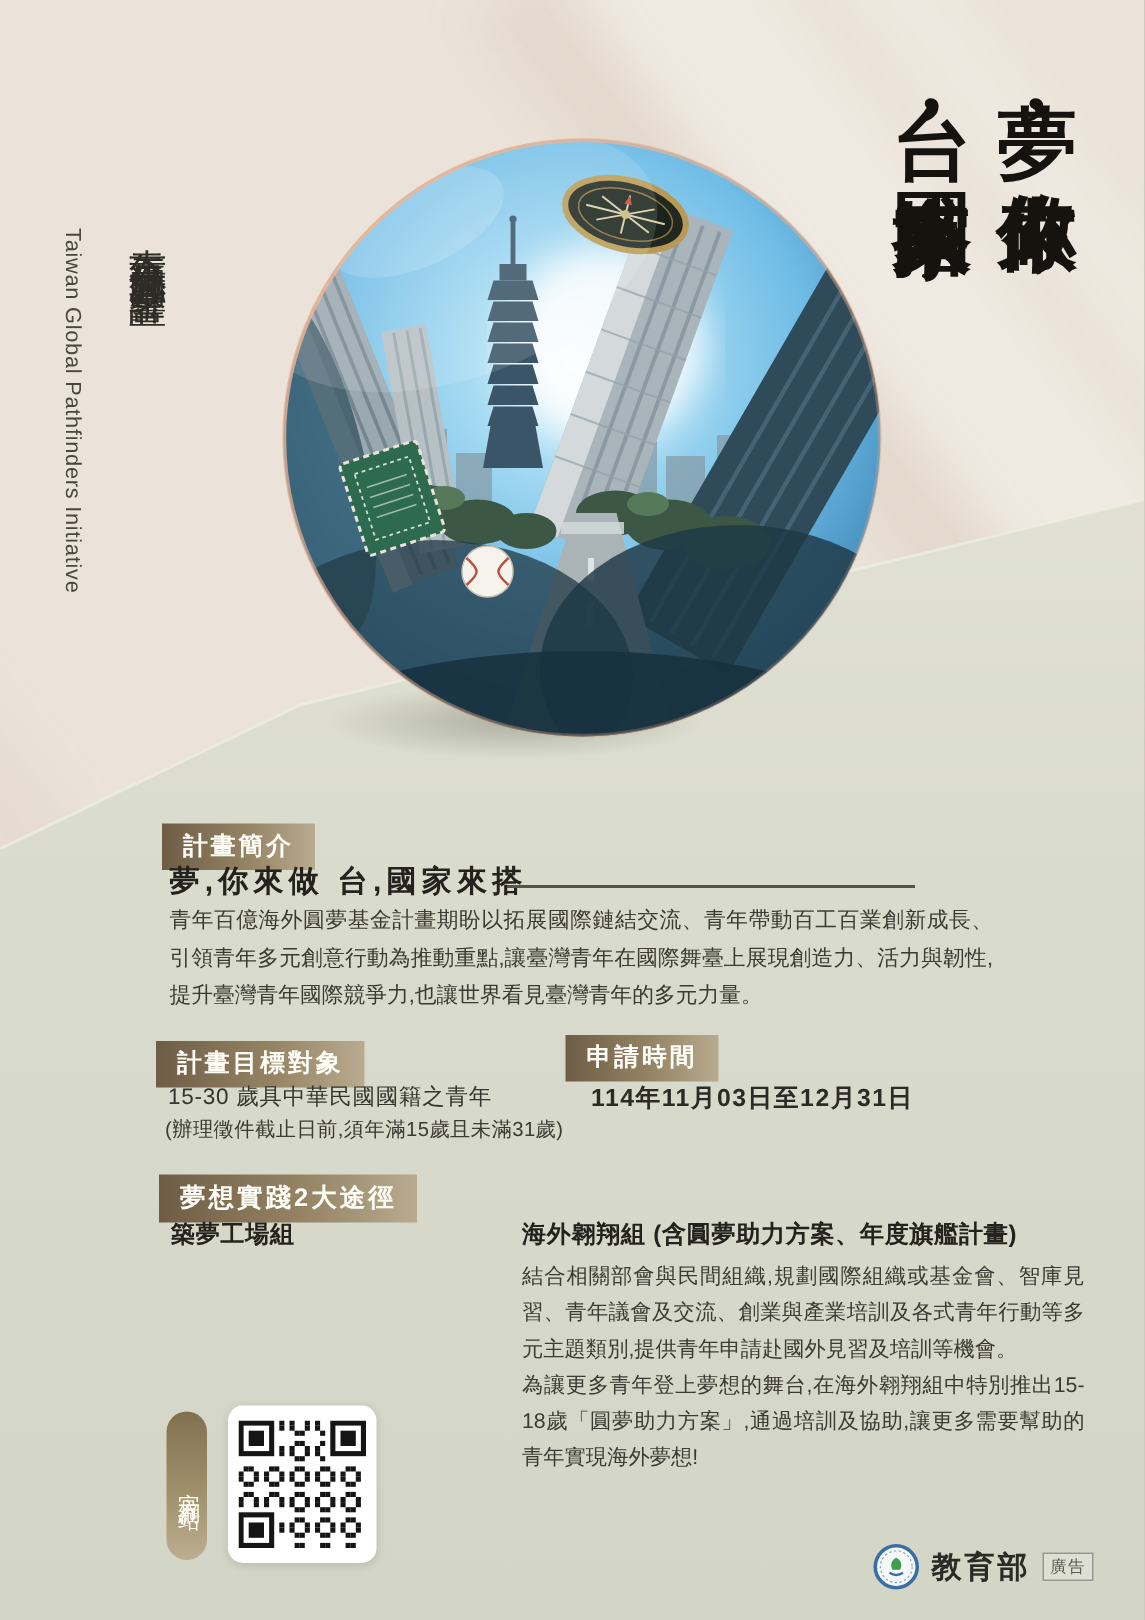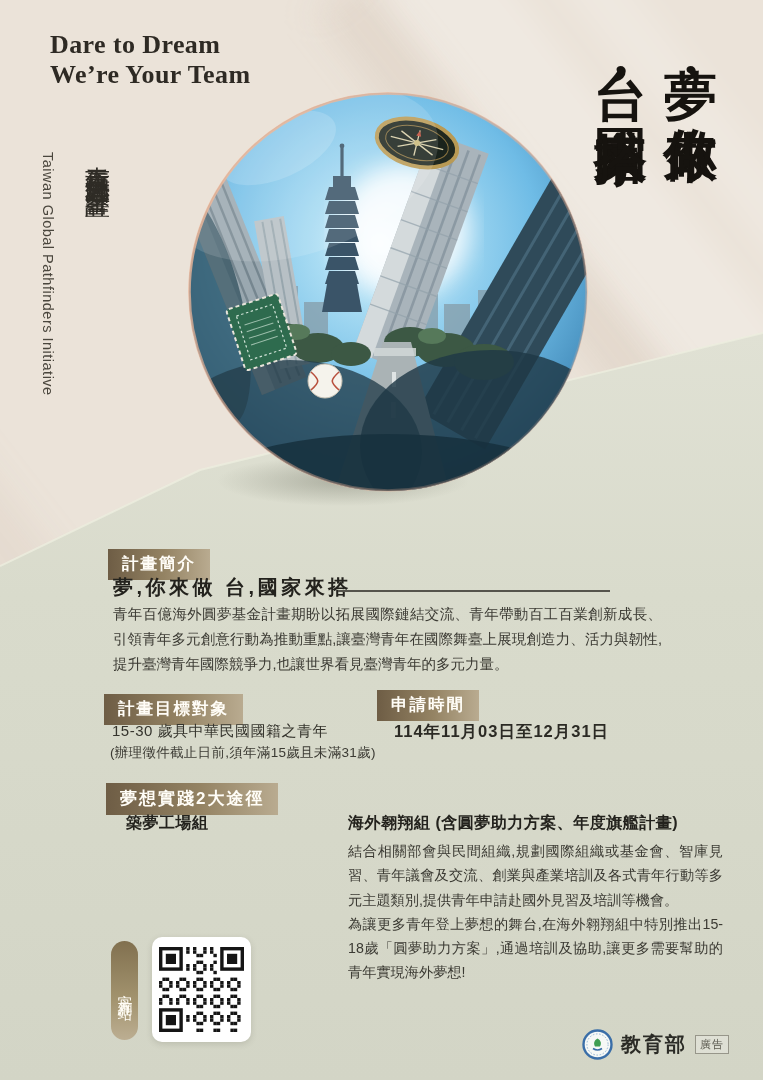--- a/index.html
+++ b/index.html
@@ -32,21 +32,21 @@
     background:linear-gradient(90deg,#6e5d45 0%, #948363 55%, #b9ab90 100%);
     color:#fffdf7; font-weight:bold; font-size:16.5px; letter-spacing:2px; white-space:nowrap;}
   .sec-heading{left:113px; top:574px; font-size:20px; font-weight:bold; letter-spacing:3.5px; color:#23221d; white-space:nowrap;}
   .rule{left:338px; top:590px; width:272px; height:2px; background:#55544c;}
   .body-text{color:#3b3a33; font-size:14.5px; line-height:25px; text-align:justify;}
   .intro-body{left:113px; top:602px; width:549px;}
   .target-1{left:112px; top:722px; font-size:15px; color:#35342d; letter-spacing:.5px;}
   .target-2{left:110px; top:744px; font-size:13.5px; color:#3b3a33; letter-spacing:.3px;}
   .time-value{left:394px; top:721px; font-size:16.5px; font-weight:bold; color:#2b2a24; letter-spacing:1px;}
   .col-title{font-size:16px; font-weight:bold; color:#23221d; white-space:nowrap; letter-spacing:.5px;}
-  .wleft-title{left:114px; top:813px;margin-left:12px;}
+  .wleft-title{left:114px; top:813px;}
   .wleft-body{left:114px; top:839px; width:208px; line-height:24.7px;}
   .wright-title{left:348px; top:813px;}
   .wright-body{left:348px; top:839px; width:375px; font-size:14.2px; line-height:24.3px;}
   .wright-body p{margin:0;}
   
   .site-pill{left:111px; top:941px; width:27px; height:99px; border-radius:14px;
     background:linear-gradient(180deg,#81704f 0%, #a3946f 60%, #bcae92 100%);
     color:#fffdf6; writing-mode:vertical-rl; text-orientation:upright;
     font-size:14.5px; letter-spacing:4px; display:flex; align-items:center; justify-content:center;}
   .qr-box{left:152px; top:937px; width:99px; height:105px; background:#ffffff; border-radius:10px;
@@ -237,24 +237,20 @@
       </g>
 
       <ellipse cx="118" cy="84" rx="140" ry="78" fill="#ffffff" opacity=".13" transform="rotate(-20 118 84)"></ellipse>
       <ellipse cx="92" cy="58" rx="62" ry="30" fill="#ffffff" opacity=".16" transform="rotate(-24 92 58)"></ellipse>
     </g>
 
     <circle cx="202" cy="202" r="198.5" fill="none" stroke="url(#rimGrad)" stroke-width="2.6"></circle>
     <circle cx="202" cy="202" r="199" fill="none" stroke="#d8ab93" stroke-width="1" opacity=".35"></circle>
   </svg>
 
-  <div class="abs headline">
-    <div>Dare to Dream</div>
-    <div>We’re Your Team</div>
-  </div>
 
   <div class="abs vzh">青年百億海外圓夢基金計畫</div>
   <div class="abs ven">Taiwan Global Pathfinders Initiative</div>
 
   <div class="abs slogan">
     <div>夢,你來做</div>
     <div>台,國家來搭</div>
   </div>
 
   <div class="badge" style="left:108px; top:549px;">計畫簡介</div>

